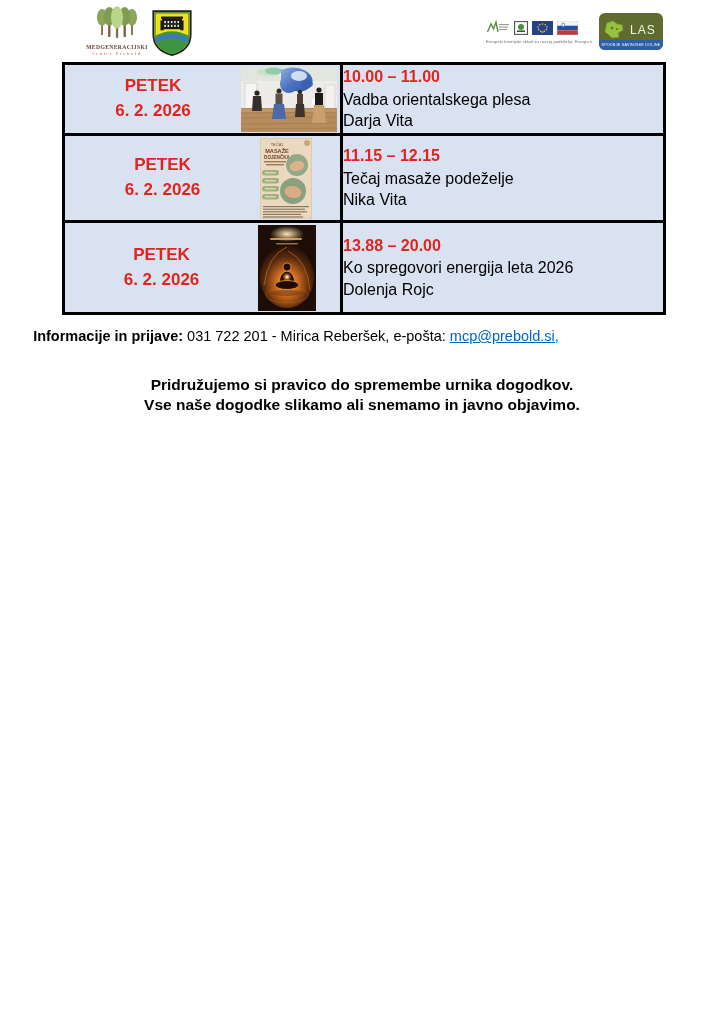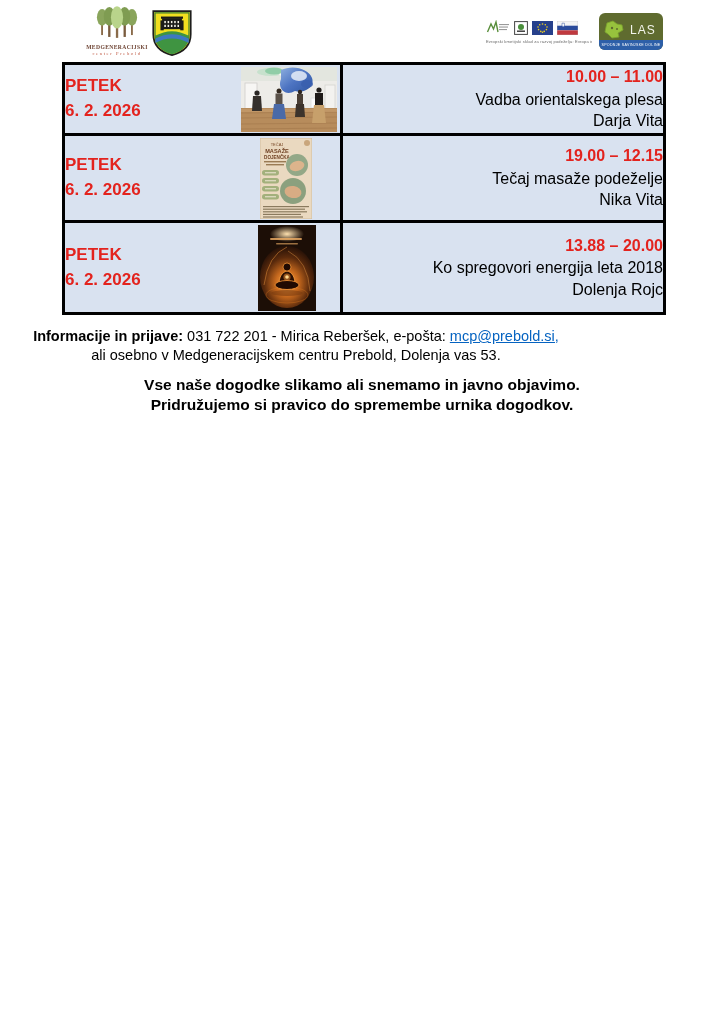--- a/index.html
+++ b/index.html
@@ -25,27 +25,27 @@
   .las-acronym { color:#f2f4ea; font-size:12px; letter-spacing:1px; margin-left:5px; }
   .las-strip { position:absolute; left:0; right:0; bottom:0; height:10px; background:#2d5fa8;
                color:#fff; font-size:3.6px; letter-spacing:.3px; text-align:center; line-height:10px; }
 
   
   table.events { position:absolute; left:62px; top:62px; width:601px;
                  border-collapse:collapse; table-layout:fixed; }
   table.events td { border:3px solid #000; background:#d9e2f0; padding:0; vertical-align:middle; }
   .row1 { height:71px; } .row2 { height:87px; } .row3 { height:92px; }
   .left-flex { display:flex; align-items:center; height:100%; }
-  .date-block { flex:1 1 auto; text-align:left; color:#e3231e; font-weight:bold;
+  .date-block { flex:1 1 auto; text-align:center; color:#e3231e; font-weight:bold;
                 font-size:17px; line-height:1.45; }
   .fig { flex:0 0 auto; font-size:0; line-height:0; }
   .fig1 { margin-right:3px; }
   .fig2 { margin-right:28px; }
   .fig3 { margin-right:24px; }
-  .cell-right { text-align:right;margin-top:20px; }
+  .cell-right { text-align:left;margin-top:20px; }
   .ev-time { color:#e3231e; font-weight:bold; font-size:16px; line-height:1.4; }
   .ev-title, .ev-presenter { font-size:16px; line-height:1.35; }
 
   
   .info { position:absolute; left:0; top:327px; width:592px; text-align:center;
           font-size:14.5px; line-height:19px; }
   .b { font-weight:bold; }
   .email { color:#0563c1; text-decoration:underline; cursor:pointer; }
   .notice { position:absolute; left:0; top:375px; width:724px; text-align:center;
             font-weight:bold; font-size:15.5px; line-height:20px; }
@@ -247,21 +247,21 @@
                 <rect x="3" y="70.6" width="42" height="1.2"></rect>
                 <rect x="3" y="73.2" width="44" height="1.2"></rect>
                 <rect x="3" y="75.8" width="38" height="1.2"></rect>
                 <rect x="3" y="78.4" width="40" height="1.2"></rect>
               </g>
             </svg>
           </div>
         </div>
       </td>
       <td class="cell-right">
-        <div class="ev-time">19.00 – 12.15</div>
+        <div class="ev-time">11.15 – 12.15</div>
         <div class="ev-title">Tečaj masaže podeželje</div>
         <div class="ev-presenter">Nika Vita</div>
       </td>
     </tr>
 
     <tr class="row3">
       <td>
         <div class="left-flex">
           <div class="date-block">
             <div>PETEK</div>
@@ -294,30 +294,29 @@
               <circle cx="29" cy="42" r="4" fill="#200a02" stroke="#ff9c3a" stroke-width="0.7"></circle>
               <ellipse cx="29" cy="60" rx="12" ry="4.5" fill="#200a02" stroke="#ff9c3a" stroke-width="0.8"></ellipse>
               <circle cx="29" cy="52" r="3.6" fill="#ff9c3a" opacity="0.5"></circle>
               <circle cx="29" cy="52" r="1.8" fill="#ffd98f"></circle>
             </svg>
           </div>
         </div>
       </td>
       <td class="cell-right">
         <div class="ev-time">13.88 – 20.00</div>
-        <div class="ev-title">Ko spregovori energija leta 2018</div>
+        <div class="ev-title">Ko spregovori energija leta 2026</div>
         <div class="ev-presenter">Dolenja Rojc</div>
       </td>
     </tr>
   </tbody>
     </table>
 
   <div class="info">
     <div><span class="b">Informacije in prijave:</span><span> 031 722 201 - Mirica Reberšek, e-pošta: </span><a class="email">mcp@prebold.si,</a></div>
-    <div>ali osebno v Medgeneracijskem centru Prebold, Dolenja vas 53.</div>
   </div>
 
   <div class="notice">
+    <div>Pridružujemo si pravico do spremembe urnika dogodkov.</div>
     <div>Vse naše dogodke slikamo ali snemamo in javno objavimo.</div>
-    <div>Pridružujemo si pravico do spremembe urnika dogodkov.</div>
   </div>
 
 </div>
 
 </body></html>

